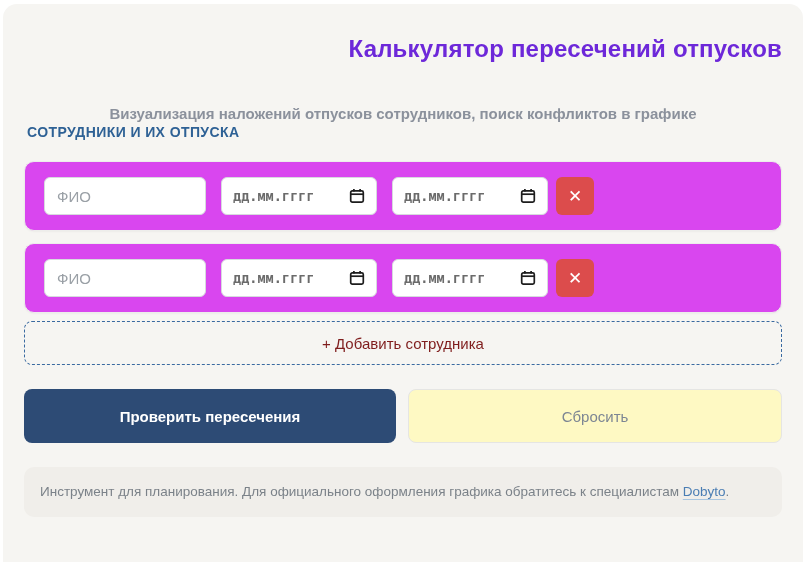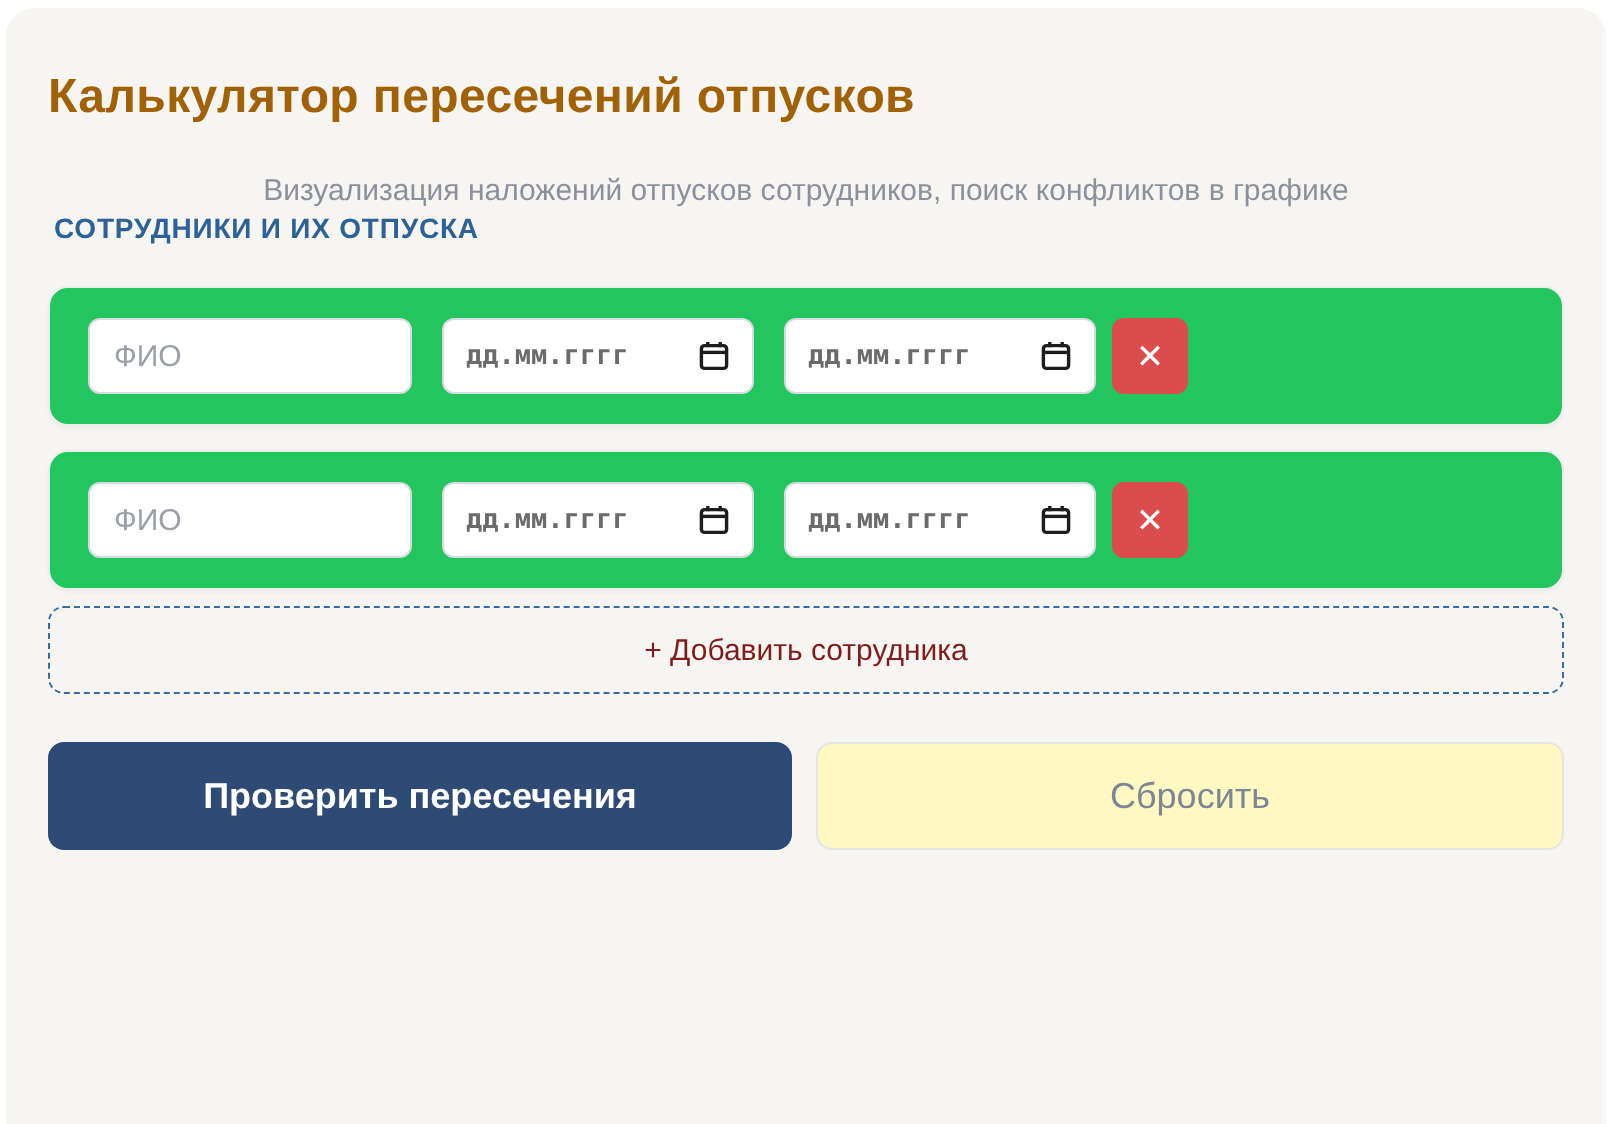--- a/index.html
+++ b/index.html
@@ -11,44 +11,45 @@
   }
   .app {
     margin: 4px 3px 0 3px;
     width: 800px;
     height: 558px;
     background: #f6f5f2;
     border-radius: 14px 14px 0 0;
     padding: 30px 21px 0 21px;
   }
   .page-title {
-    text-align: left;
+    text-align: right;
     font-size: 24px;
     line-height: 30px;
     font-weight: bold;
-    color: #a16207;
+    color: #6d28d9;
     letter-spacing: 0.2px;
   }
   .page-subtitle {
     text-align: center;
     font-size: 15px;
     line-height: 20px;
     color: #8b919c;
-    margin-top: 22px;
+    margin-top: 40px;
+    font-weight: bold;
   }
   .section-label {
     font-size: 14px;
     font-weight: bold;
     color: #2e6195;
     letter-spacing: 0.4px;
     padding-left: 3px;
   }
   .row-card {
     margin-top: 21px;
-    background: #22c55e;
+    background: #d946ef;
     border: 1px solid #ededeb;
     border-radius: 10px;
     box-shadow: 0 1px 2px rgba(0,0,0,0.04);
     height: 70px;
     padding: 15px 19px;
     display: flex;
     align-items: flex-end;
     gap: 15px;
   }
   .row-card + .row-card { margin-top: 12px; }
@@ -113,21 +114,21 @@
   }
   .actions {
     margin-top: 24px;
     display: flex;
     gap: 12px;
   }
   .actions > button {
     flex: 1;
     height: 54px;
     border-radius: 8px;
-    font-size: 18px;
+    font-size: 15px;
     font-family: "Liberation Sans", sans-serif;
     cursor: pointer;
   }
   .btn-primary {
     background: #2d4b75;
     border: none;
     color: #ffffff;
     font-weight: bold;
   }
   .btn-secondary {
@@ -220,14 +221,18 @@
     </button>
   </div>
 
   <button class="add-btn">+ Добавить сотрудника</button>
 
   <div class="actions">
     <button class="btn-primary">Проверить пересечения</button>
     <button class="btn-secondary">Сбросить</button>
   </div>
 
+  <div class="footer-note">
+    <span>Инструмент для планирования. Для официального оформления графика обратитесь к специалистам</span>
+    <a class="footer-link">Dobyto</a><span>.</span>
+  </div>
 
 </div>
 
 </body></html>

